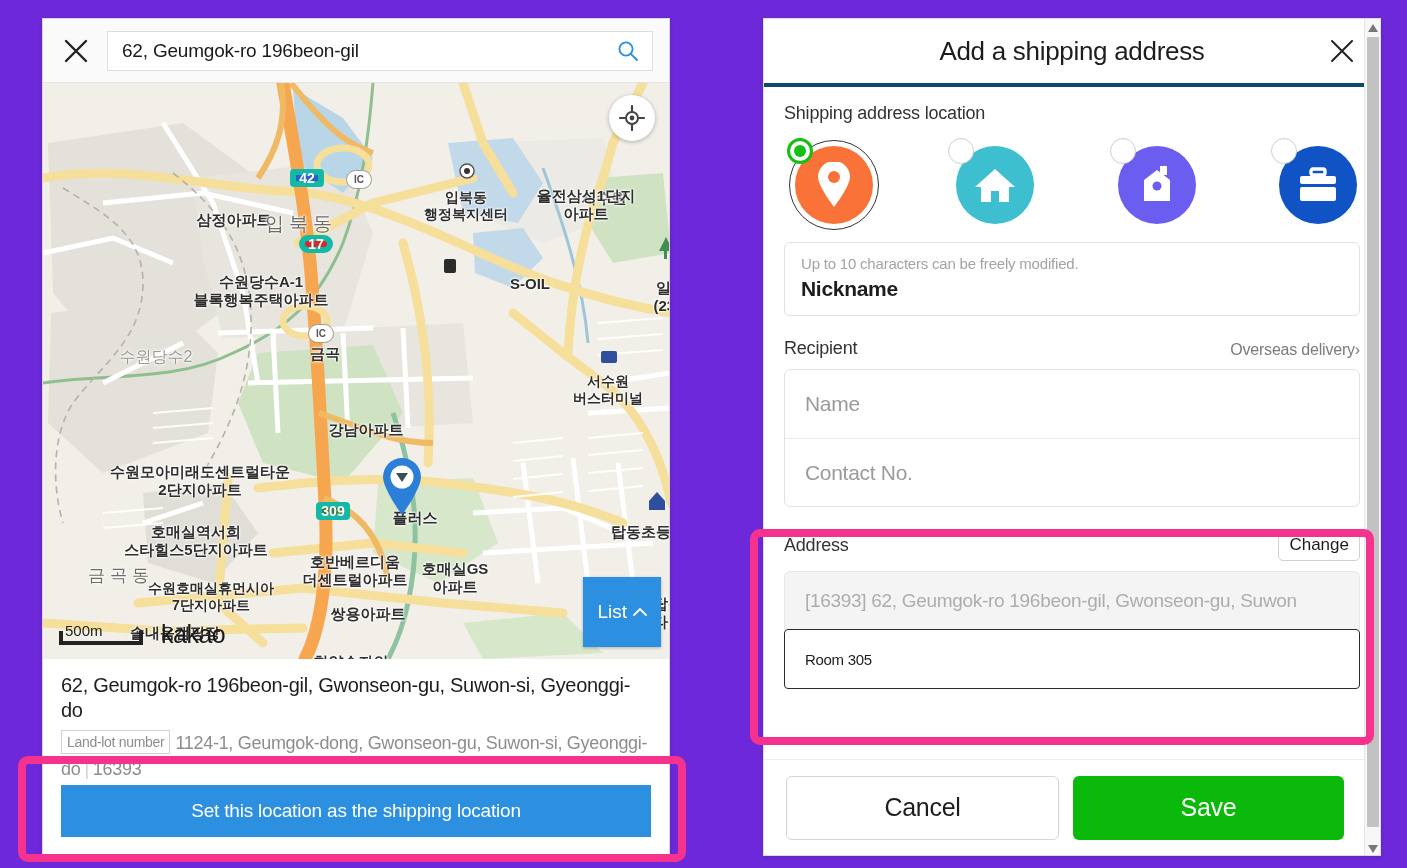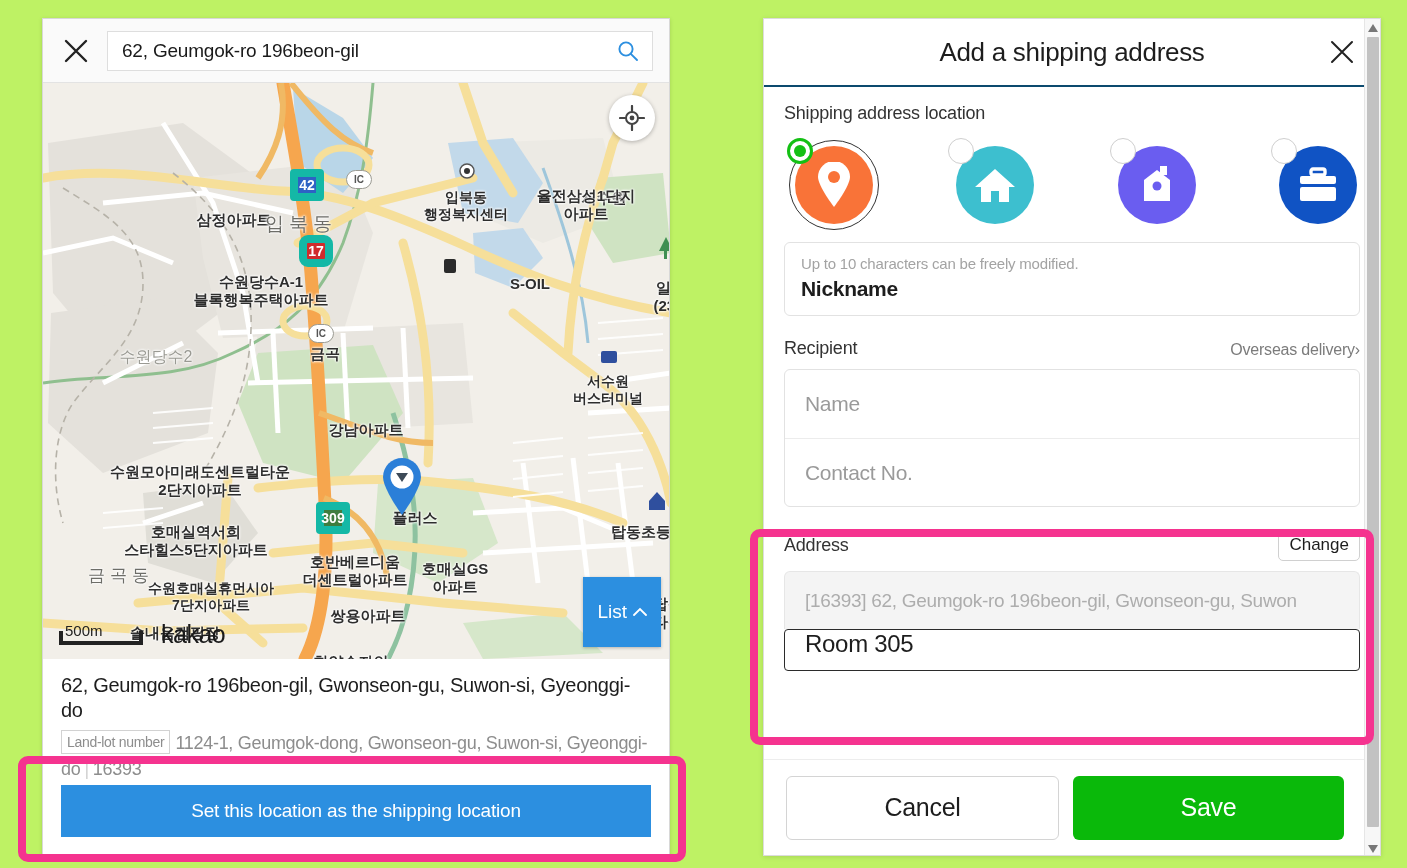--- a/index.html
+++ b/index.html
@@ -3,21 +3,21 @@
 <meta charset="utf-8">
 <style>
   * { box-sizing: border-box; }
   html, body {
     margin: 0; padding: 0;
     width: 1407px; height: 868px;
     background: #ffffff;
     font-family: "Liberation Sans", sans-serif;
     overflow: hidden;
   }
-  #root { position: relative; width: 1407px; height: 868px; background:#bef264; }
+  #root { position: relative; width: 1407px; height: 868px; background:#6d28d9; }
 
   
   #left-panel {
     position: absolute; left: 42px; top: 18px;
     width: 628px; height: 838px;
     background: #ffffff;
     border: 1px solid #d8d8d8;
     box-shadow: 0 1px 4px rgba(0,0,0,.14);
     overflow: hidden;
   }
@@ -65,24 +65,24 @@
     transform: translateX(-50%);
     pointer-events: none;
     text-shadow: 0 0 3px #fff, 0 0 3px #fff, 0 0 2px #fff;
   }
   .maplabel.bold { font-weight: bold; }
   .maplabel.grey { color: #9a9a93; }
   .maplabel.spread { letter-spacing: 5px; color:#6d6d68; }
 
   .shield {
     position:absolute; transform: translateX(-50%);
-    width: 34px; height: 32px; border-radius: 4px;
+    width: 34px; height: 18px; border-radius: 4px;
     color:#fff; font-size: 14px; font-weight: bold;
     display:flex; align-items:center; justify-content:center;
-    border: 8px solid #14b8a6;
+    border: 6px solid #14b8a6;
   }
   .shield.blue { background:#2d62c4; }
   .shield.red  { background:#d02b2b;border-radius:9px; }
   .shield.green{ background:#2a7a3d; color:#fff; background:#3f7d3f;}
   .icbadge {
     position:absolute; transform: translateX(-50%);
     width: 26px; height: 19px; border-radius: 10px;
     background:#fff; border: 1.5px solid #9b9b93;
     font-size: 10px; color:#555; font-weight:bold;
     display:flex; align-items:center; justify-content:center;
@@ -147,21 +147,21 @@
     position:absolute; left: 763px; top: 18px;
     width: 618px; height: 838px;
     background:#fff;
     border:1px solid #dcdcdc;
     box-shadow: 0 1px 5px rgba(0,0,0,.12);
     overflow:hidden;
   }
   #modal-head {
     position:relative; height: 68px;
     display:flex; align-items:center; justify-content:center;
-    border-bottom: 2px solid #0c4a6e;
+    border-bottom: 4px solid #0c4a6e;
   }
   #modal-title { font-size: 26px; color:#1d1d1d; letter-spacing:-.3px;}
   #modal-close {
     position:absolute; right: 20px; top: 50%; transform: translateY(-50%);
     width: 36px; height: 36px; display:flex; align-items:center; justify-content:center; cursor:pointer;
   }
   #modal-body { padding: 16px 20px 0 20px; }
   .section-label { font-size: 18px; color:#333; letter-spacing:-.2px; }
 
   #loc-types { display:flex; justify-content:space-between; margin: 14px 3px 18px 3px; }
@@ -208,22 +208,22 @@
     font-family:"Liberation Sans", sans-serif;
   }
   #addr-readonly {
     background:#f4f4f4; border:1px solid #e6e6e6; border-bottom:none;
     border-radius: 6px 6px 0 0;
     height: 58px; display:flex; align-items:center; padding: 0 20px;
     font-size: 19px; color:#adadad; letter-spacing:-.3px; white-space:nowrap; overflow:hidden;
   }
   #addr-detail {
     background:#fff; border:1px solid #2b2b2b; border-radius: 4px;
-    height: 42px; display:flex; align-items:flex-start; padding: 0 20px;
-    font-size: 24px; color:#1d1d1d; letter-spacing:-.3px;
+    height: 60px; display:flex; align-items:center; padding: 0 20px;
+    font-size: 15px; color:#1d1d1d; letter-spacing:-.3px;
   }
 
   #modal-footer {
     position:absolute; left:0; right: 14px; bottom: 0;
     height: 96px; background:#fff; border-top:1px solid #ededed;
     display:flex; align-items:center; gap: 14px; padding: 0 22px;
   }
   #cancel-btn {
     flex: 1 1 0; height: 64px; border:1px solid #d4d4d4; border-radius:6px;
     background:#fff; color:#1d1d1d; font-size: 25px; cursor:pointer;
@@ -387,21 +387,21 @@
           <div class="maplabel bold" style="left: 157px; top: 380px; font-size: 15px;">수원모아미래도센트럴타운
 2단지아파트</div>
           <div class="maplabel bold" style="left: 153px; top: 440px; font-size: 15px;">호매실역서희
 스타힐스5단지아파트</div>
           <div class="maplabel grey spread" style="left: 78px; top: 483px; font-size: 17px;">금곡동</div>
           <div class="maplabel bold" style="left: 168px; top: 497px; font-size: 14px;">수원호매실휴먼시아
 7단지아파트</div>
           <div class="maplabel bold" style="left: 132px; top: 541px; font-size: 15px;">솔내음캠핑장</div>
           <div class="maplabel bold" style="left: 312px; top: 470px; font-size: 15px;">호반베르디움
 더센트럴아파트</div>
-          <div class="maplabel bold" style="left: 325px; top: 524px; font-size: 15px;">쌍용아파트</div>
+          <div class="maplabel bold" style="left: 325px; top: 524px; font-size: 15px; font-family: Liberation Mono, monospace;">쌍용아파트</div>
           <div class="maplabel bold" style="left: 308px; top: 570px; font-size: 15px;">한양수자인
 파크원아파트</div>
           <div class="maplabel bold" style="left: 372px; top: 426px; font-size: 15px;">플러스</div>
           <div class="maplabel bold" style="left: 412px; top: 477px; font-size: 15px;">호매실GS
 아파트</div>
           <div class="maplabel bold" style="left: 613px; top: 440px; font-size: 15px;">탑동초등학교</div>
           <div class="maplabel bold" style="left: 625px; top: 512px; font-size: 15px;">수원탑동우방
 파크타운아파</div>
           <div class="shield blue" style="left: 264px; top: 86px;">42</div>
           <div class="shield red" style="left: 273px; top: 152px;">17</div>

